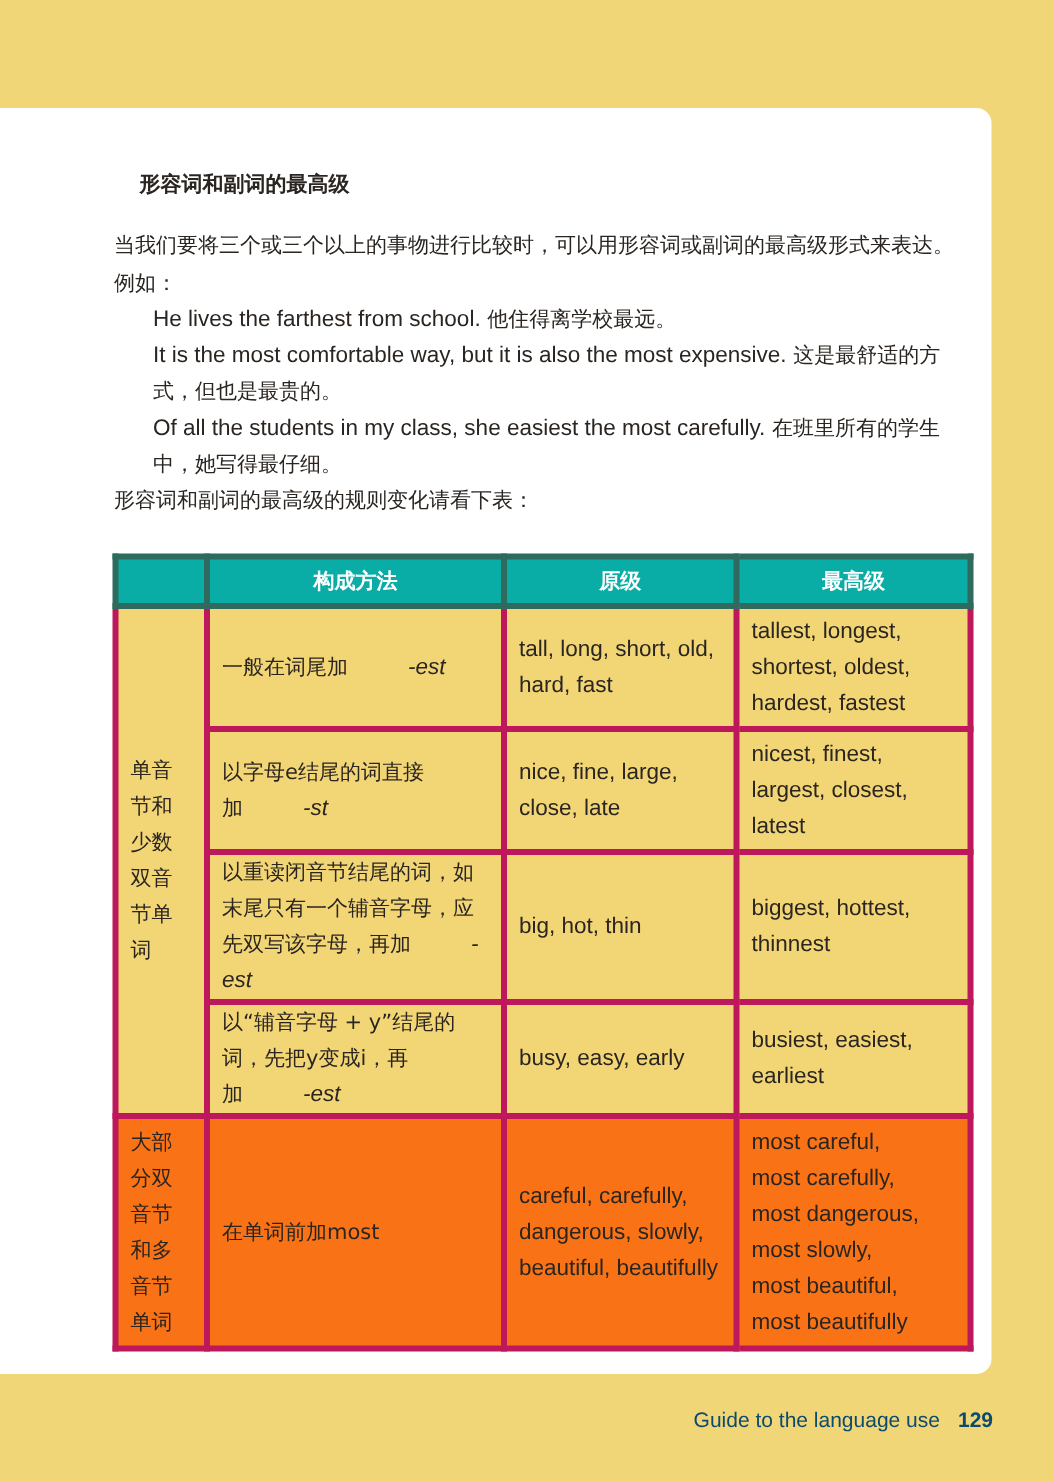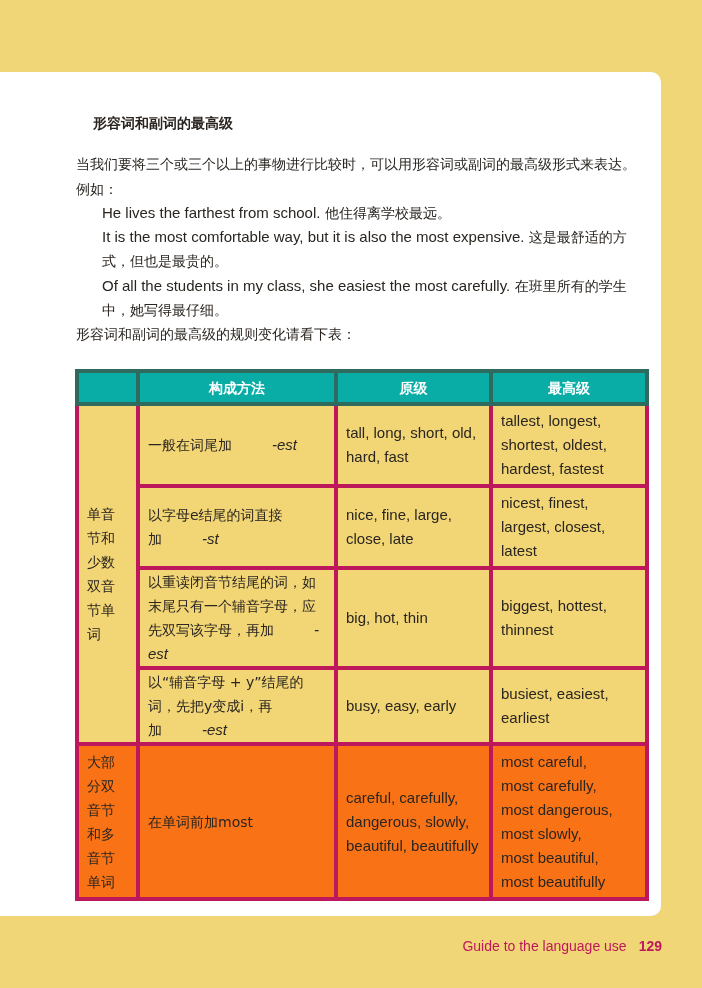--- a/index.html
+++ b/index.html
@@ -70,21 +70,21 @@
   .r3 td { height: 79px; }
   .r4 td { height: 53px; }
   .r5 td { height: 151px; }
   .multi span { display: block; }
 
   .footer {
     position: absolute;
     right: 40px; top: 938px;
     font-family: "Liberation Sans", "DejaVu Sans", sans-serif;
     font-size: 14px;
-    color: #be185d;
+    color: #0c4a6e;
   }
   .footer .num { font-weight: bold; margin-left: 12px; }
 </style>
 </head>
 <body>
 
 <div class="page"></div>
 
 <div class="text-block">
   <p class="heading">形容词和副词的最高级</p>

